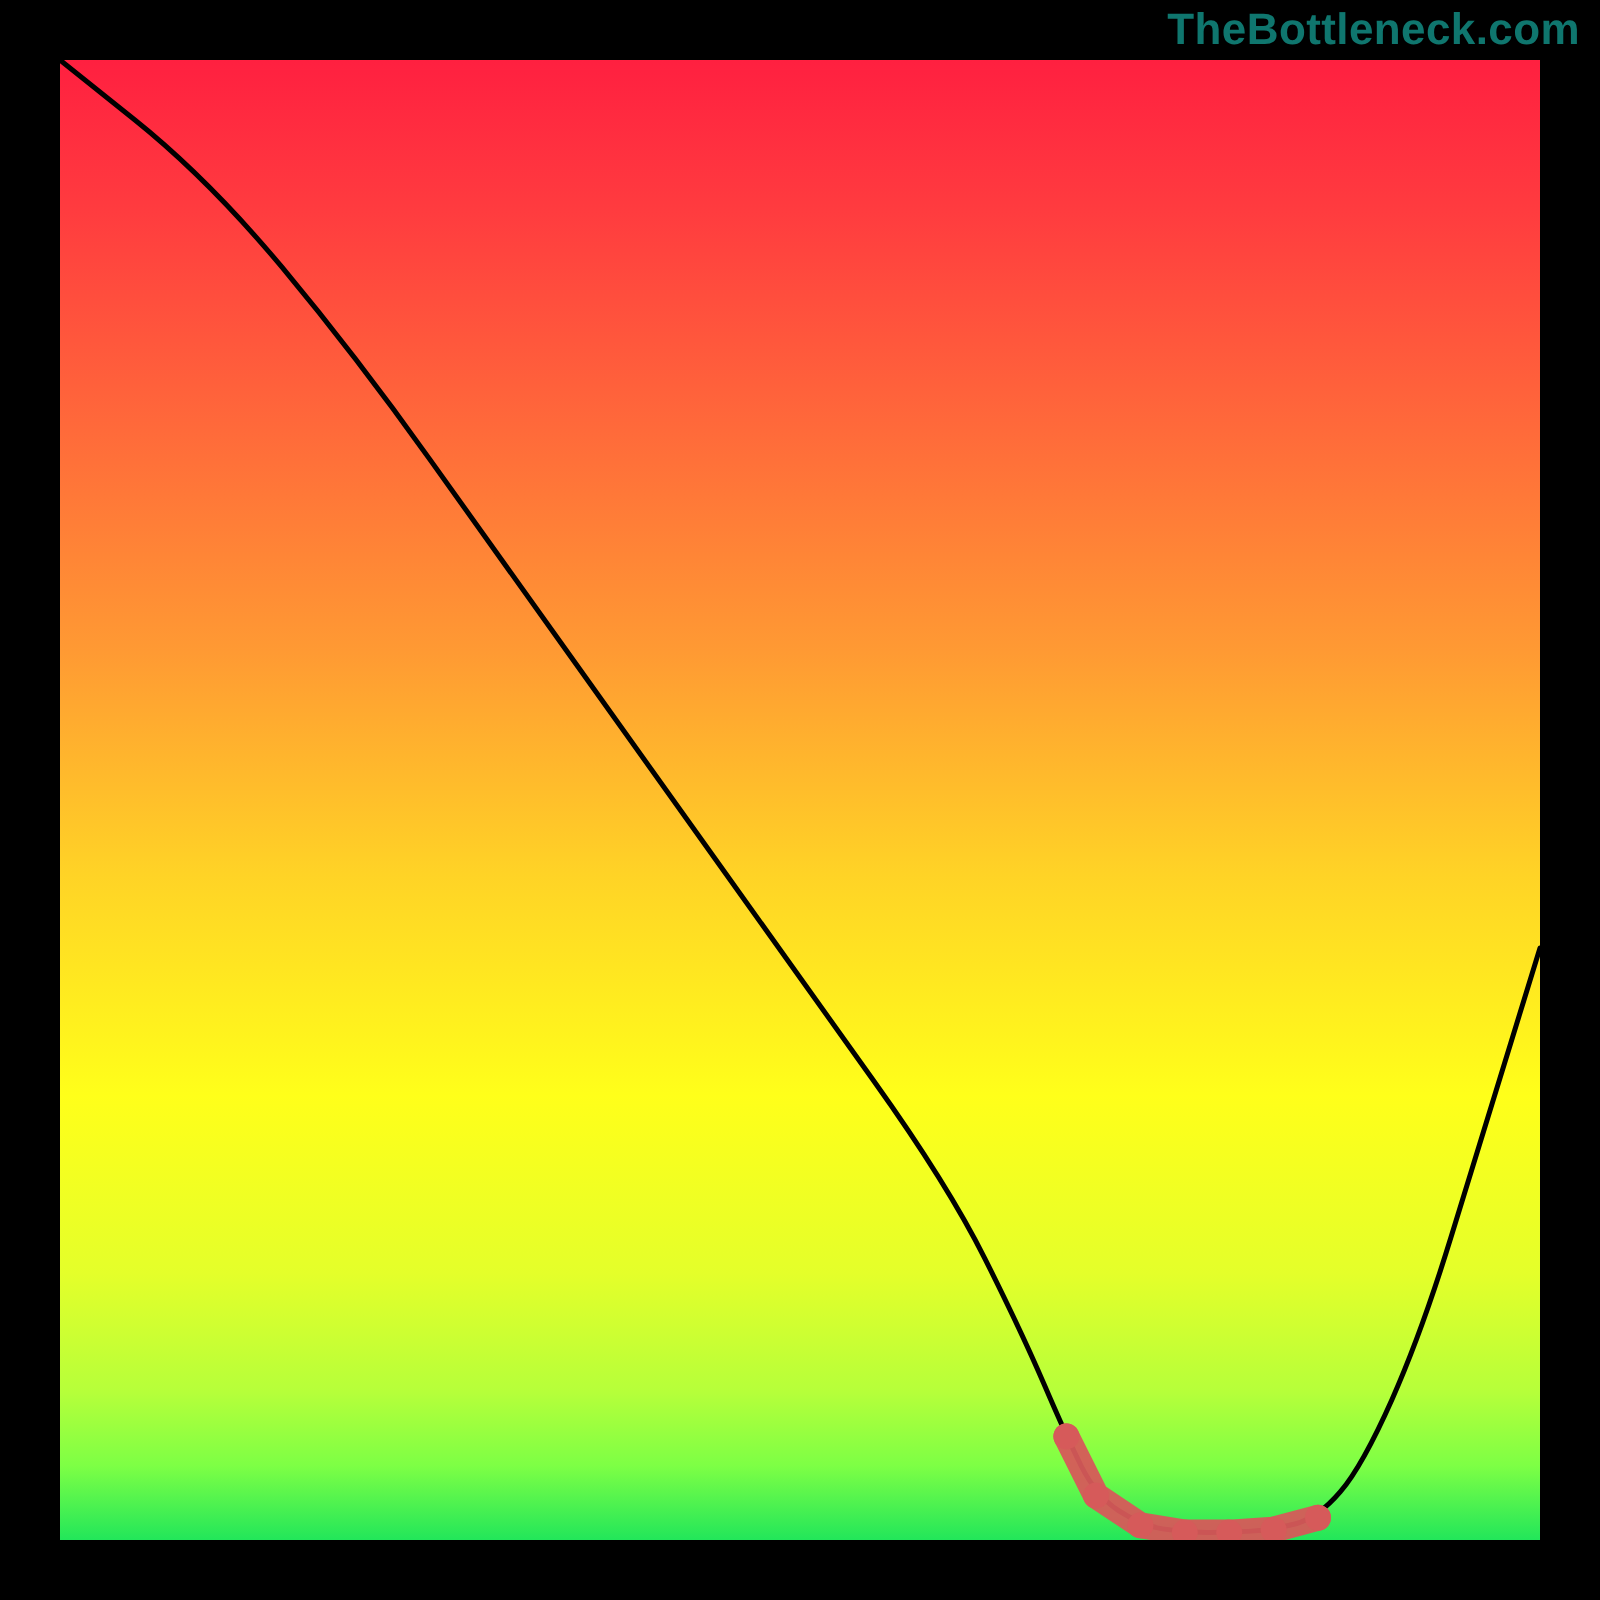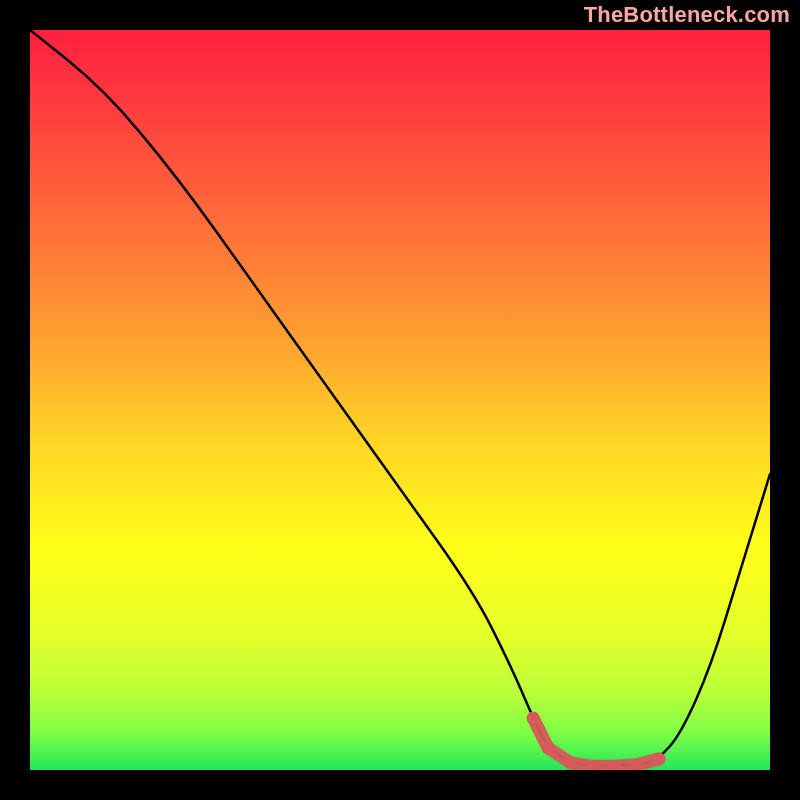--- a/index.html
+++ b/index.html
@@ -2,21 +2,21 @@
 <html><head>
 <meta charset="utf-8">
 <style>
   * { margin: 0; padding: 0; box-sizing: border-box; }
   html, body { width: 800px; height: 800px; background: #000; overflow: hidden; }
   .root { position: relative; width: 800px; height: 800px; background: #000; }
   .watermark {
     position: absolute;
     top: 2px;
     right: 10px;
-    color: #fca5a5;
+    color: #0f766e;
     font-family: Arial, Helvetica, sans-serif;
     font-size: 22px;
     font-weight: bold;
     z-index: 10;
     letter-spacing: 0.2px;
   }
   .plot-area {
     position: absolute;
     left: 30px;
     top: 30px;

